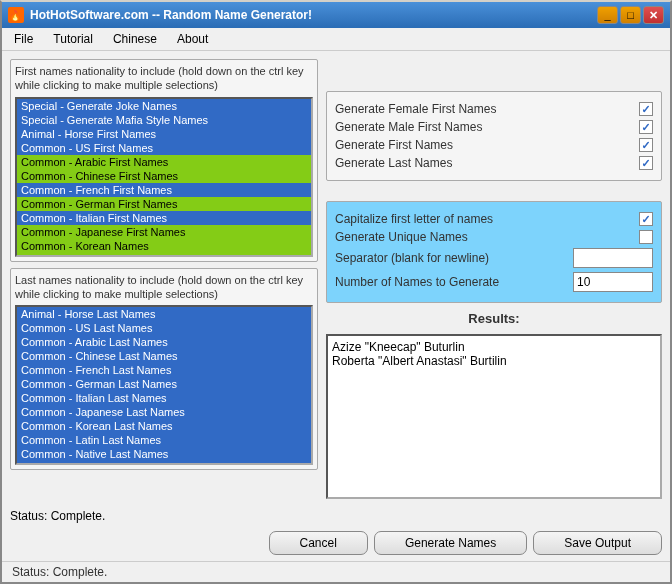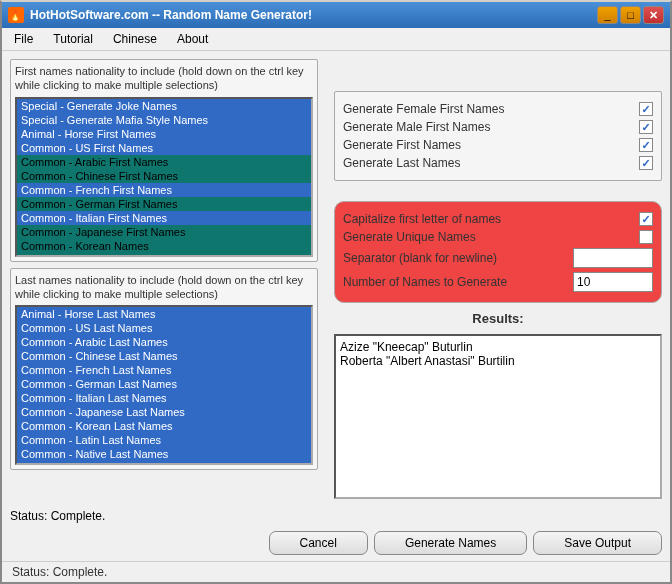--- a/index.html
+++ b/index.html
@@ -79,21 +79,21 @@
     }
     .menu-item {
       padding: 2px 8px;
       cursor: pointer;
       font-size: 12px;
     }
     .main-content {
       display: flex;
       flex: 1;
       padding: 8px;
-      gap: 16px;
+      gap: 8px;
       overflow: hidden;
     }
     .left-panel {
       display: flex;
       flex-direction: column;
       width: 308px;
       gap: 6px;
       flex-shrink: 0;
     }
     .right-panel {
@@ -116,21 +116,21 @@
       line-height: 1.3;
     }
     .listbox-container {
       position: relative;
       height: 160px;
     }
     .listbox {
       width: 100%;
       height: 160px;
       border: 2px inset #aaa;
-      background: #0f766e;
+      background: #84cc16;
       overflow-y: scroll;
       font-size: 11px;
     }
     .listbox-item {
       padding: 1px 4px;
       cursor: pointer;
       white-space: nowrap;
       color: #000;
     }
     .listbox-item.selected {
@@ -165,23 +165,23 @@
       flex-shrink: 0;
     }
     .cb.checked::after {
       content: '✓';
       font-size: 11px;
       color: #316AC5;
       font-weight: bold;
     }
     .options-group {
       border: 1px solid #aaa;
-      background: #ef4444;
+      background: #7dd3fc;
       padding: 8px;
-      border-radius: 10px;
+      border-radius: 2px;
     }
     .option-row {
       display: flex;
       align-items: center;
       justify-content: space-between;
       padding: 2px 0;
     }
     .option-label {
       font-size: 12px;
       color: #333;

